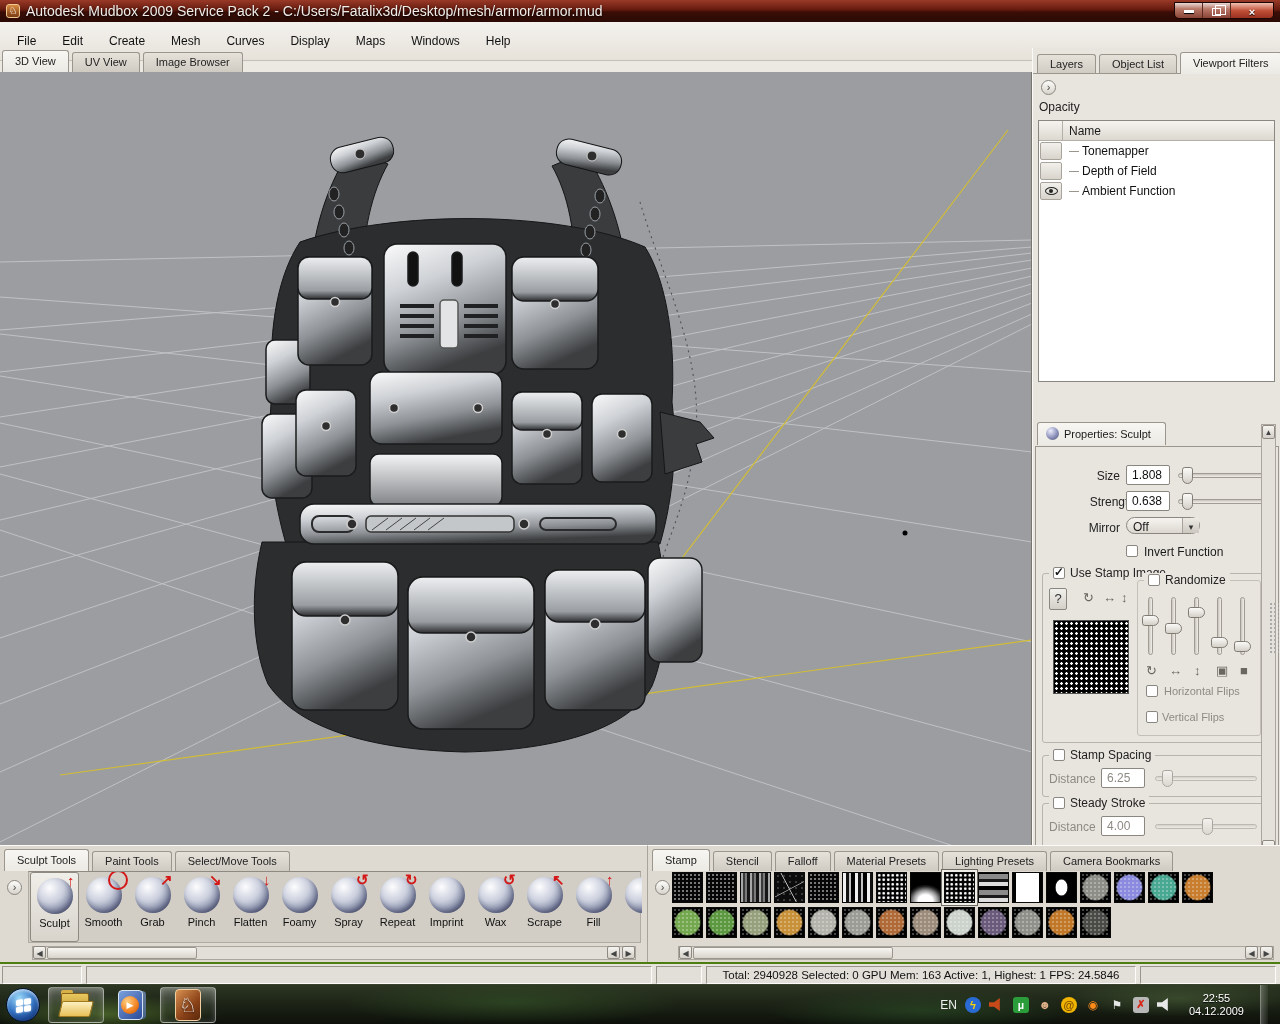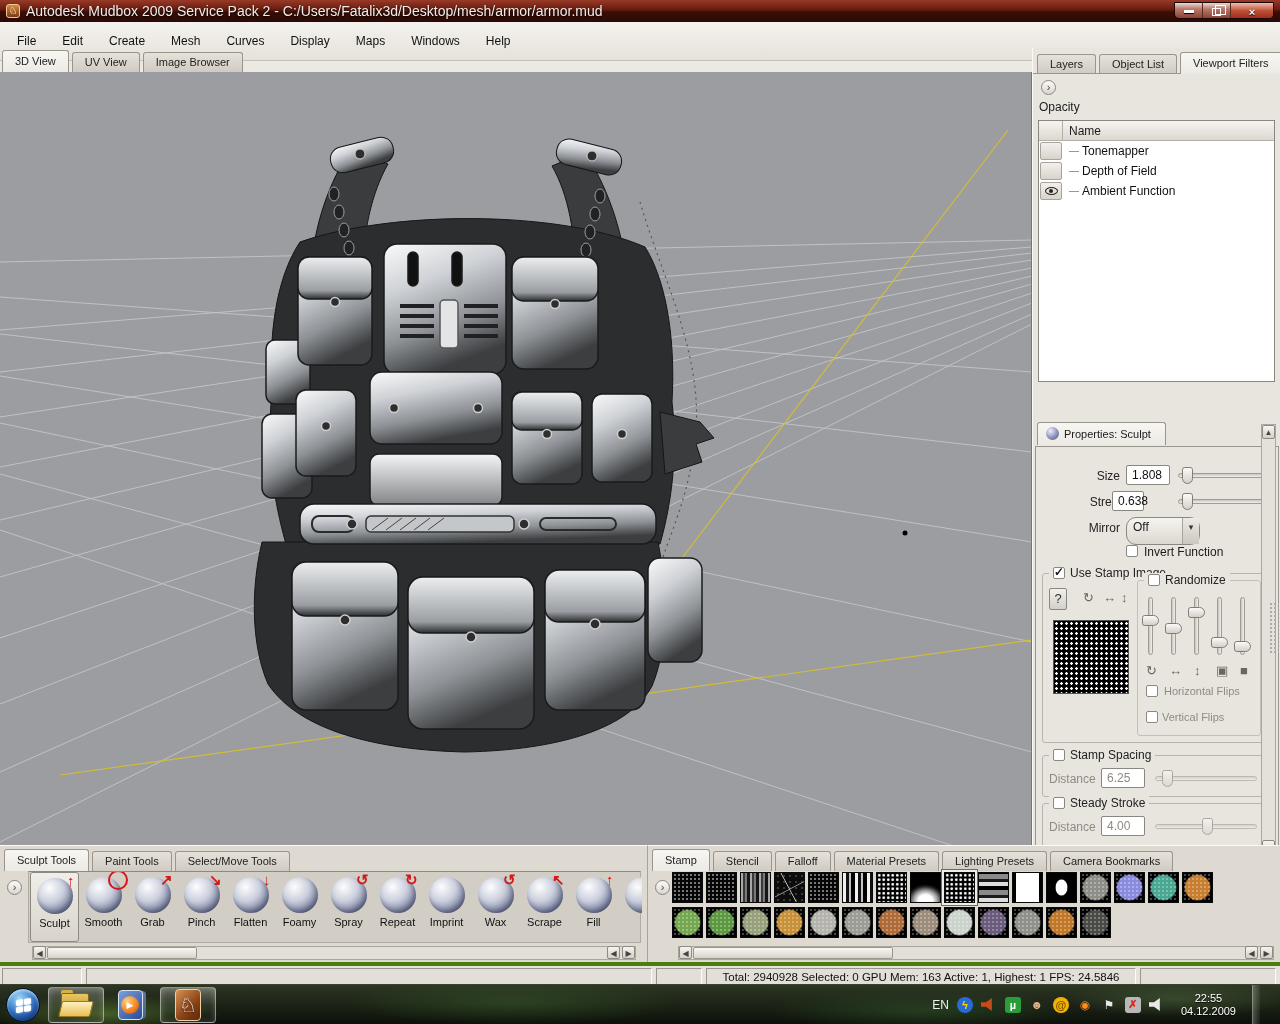--- a/index.html
+++ b/index.html
@@ -92,21 +92,21 @@
   .ghead { position:absolute; top:-8px; left:6px; background:#e8e5df; padding:0 4px;
     display:flex; align-items:center; gap:5px; font-size:12px; color:#222; white-space:nowrap; }
   .dim { color:#8e8a84; }
   .gicon { font-size:13px; color:#6a6660; }
   .sq-btn { position:absolute; border:1px solid #8a8680; border-radius:2px;
     background:linear-gradient(#f2f0ec,#d4d0c8); text-align:center; color:#333; }
   #stamp-preview { position:absolute; left:10px; top:46px; width:76px; height:74px; border:1px solid #555;
     background-color:#000;
     background-image:radial-gradient(#fff 1.1px, rgba(255,255,255,0) 1.5px);
     background-size:5px 5px; }
-  .dropdown { position:absolute; height:28px; display:flex; border:1px solid #8a8680; border-radius:10px;
+  .dropdown { position:absolute; height:17px; display:flex; border:1px solid #8a8680; border-radius:10px;
     background:linear-gradient(#f6f4f0,#dcd8d0); }
   .dropdown .dval { flex:1; padding:2px 6px; font-size:12px; }
   .dropdown .darr { width:17px; border-left:1px solid #a8a49c; text-align:center; font-size:9px;
     line-height:18px; background:linear-gradient(#eceae4,#ccc8c0); color:#333; }
 
   .vscroll { position:absolute; width:15px; background:#e4e1da; border:1px solid #aaa69e; }
   .sbtn { position:absolute; left:0; width:13px; height:14px; font-size:8px; line-height:13px; text-align:center;
     color:#444; background:linear-gradient(#f6f4f0,#d4d0c8); border:1px solid #8e8a82; border-radius:2px; }
   .gripdots { position:absolute; width:10px; height:52px;
     background-image:radial-gradient(#aaa 1px, transparent 1.2px); background-size:4px 4px; }
@@ -153,21 +153,21 @@
       repeating-linear-gradient(90deg, rgba(0,0,0,.65) 0 5px, rgba(0,0,0,0) 5px 9px); }
   .tp-white { background:linear-gradient(90deg,#000 0 10%,#fff 10% 90%,#000 90%); }
   .tp-leaf { background:#000 radial-gradient(ellipse 34% 46% at 50% 50%, #fff 56%, #333 62%, #000 68%); }
   .tp-blob { background-color:#000;
     background-image:radial-gradient(rgba(255,255,255,.28) 1px, rgba(0,0,0,0) 1.25px),
       radial-gradient(circle at 50% 50%, var(--c,#888) 58%, #000 66%);
     background-size:4px 4px, 100% 100%; }
 
   
   #statusbar { position:absolute; left:0; top:962px; width:1280px; height:22px;
-    background:#e6e3dc; border-top:4px solid #4d7c0f; }
+    background:#e6e3dc; border-top:2px solid #4d7c0f; }
   .scell { position:absolute; top:2px; height:18px; border:1px solid; border-color:#9a968e #fdfcfa #fdfcfa #9a968e;
     background:#e2dfd8; font-size:11.5px; color:#111; display:flex; align-items:center; justify-content:center; white-space:nowrap; }
 
   
   #taskbar { position:absolute; left:0; top:984px; width:1280px; height:40px;
     background-image:radial-gradient(170px 28px at 8% 75%, rgba(110,150,60,.55), rgba(0,0,0,0) 70%),
       radial-gradient(240px 32px at 40% 45%, rgba(60,100,45,.45), rgba(0,0,0,0) 70%),
       radial-gradient(220px 30px at 72% 65%, rgba(50,90,45,.5), rgba(0,0,0,0) 70%),
       radial-gradient(160px 26px at 92% 35%, rgba(90,120,70,.4), rgba(0,0,0,0) 70%),
       linear-gradient(#2c3622, #0c100a);
@@ -192,21 +192,21 @@
   .wmp-icon .sq { position:absolute; border-radius:4px; }
   .wmp-icon .sq1 { left:6px; top:2px; width:24px; height:28px; background:linear-gradient(135deg,#a8c4e8,#4a6ab0); opacity:.7; }
   .wmp-icon .sq2 { left:2px; top:1px; width:25px; height:30px; background:linear-gradient(135deg,#7aa0dc,#2a4a98); border:1px solid #d8e4f4; }
   .wmp-icon .orb { position:absolute; left:5px; top:7px; width:18px; height:18px; border-radius:50%;
     background:radial-gradient(circle at 35% 30%, #ffd080, #f08020 60%, #b04808); color:#fff; font-size:9px;
     line-height:18px; text-align:center; }
   .mud-icon { width:26px; height:32px; border-radius:4px; background:linear-gradient(135deg,#d89050,#8a4218 60%,#5a280c);
     border:1px solid #f0d0a0; color:#fff; font-size:20px; line-height:30px; text-align:center;
     text-shadow:0 1px 2px #000; }
 
-  #tray-area { margin-left:auto; display:flex; align-items:center; gap:8px; padding-right:20px; }
+  #tray-area { margin-left:auto; display:flex; align-items:center; gap:8px; padding-right:12px; }
   .tray-icon { min-width:16px; height:16px; display:flex; align-items:center; justify-content:center;
     font-size:12px; flex:none; }
   .tray-text { color:#f0f0f0; font-size:12px; }
   .badge { width:16px; border-radius:3px; font-weight:bold; font-size:11px; }
   .shape-speaker { width:14px; height:14px; clip-path:polygon(0 34%, 32% 34%, 68% 4%, 68% 96%, 32% 66%, 0 66%); }
   #clock { text-align:center; color:#fff; font-size:11px; line-height:13px; text-shadow:0 1px 1px #000; padding:0 8px; }
   #desk-sliver { width:8px; height:40px; background:linear-gradient(90deg, rgba(255,255,255,.25), rgba(255,255,255,.05));
     border-left:1px solid rgba(255,255,255,.4); }
 </style>
 </head>
@@ -416,21 +416,21 @@
       <span>Properties: Sculpt</span>
     </div>
     <div id="prop-panel">
       <div class="plabel" style="left:0;top:22px;width:84px;">Size</div>
       <div class="pvalue" style="left:90px;top:18px;width:44px;">1.808</div>
       <div class="hslider" style="left:142px;top:26px;width:88px;">
           <span class="hthumb" style="left:4%;"></span>
         </div>
 
       <div class="plabel" style="left:15px;top:48px;width:84px;">Strength</div>
-      <div class="pvalue" style="left:76px;top:44px;width:32px;">0.638</div>
+      <div class="pvalue" style="left:90px;top:44px;width:44px;">0.638</div>
       <div class="hslider" style="left:142px;top:52px;width:88px;">
           <span class="hthumb" style="left:4%;"></span>
         </div>
 
       <div class="plabel" style="left:0;top:74px;width:84px;">Mirror</div>
       <div class="dropdown" style="left:90px;top:70px;width:74px;">
         <span class="dval">Off</span>
         <span class="darr">▾</span>
       </div>
 

